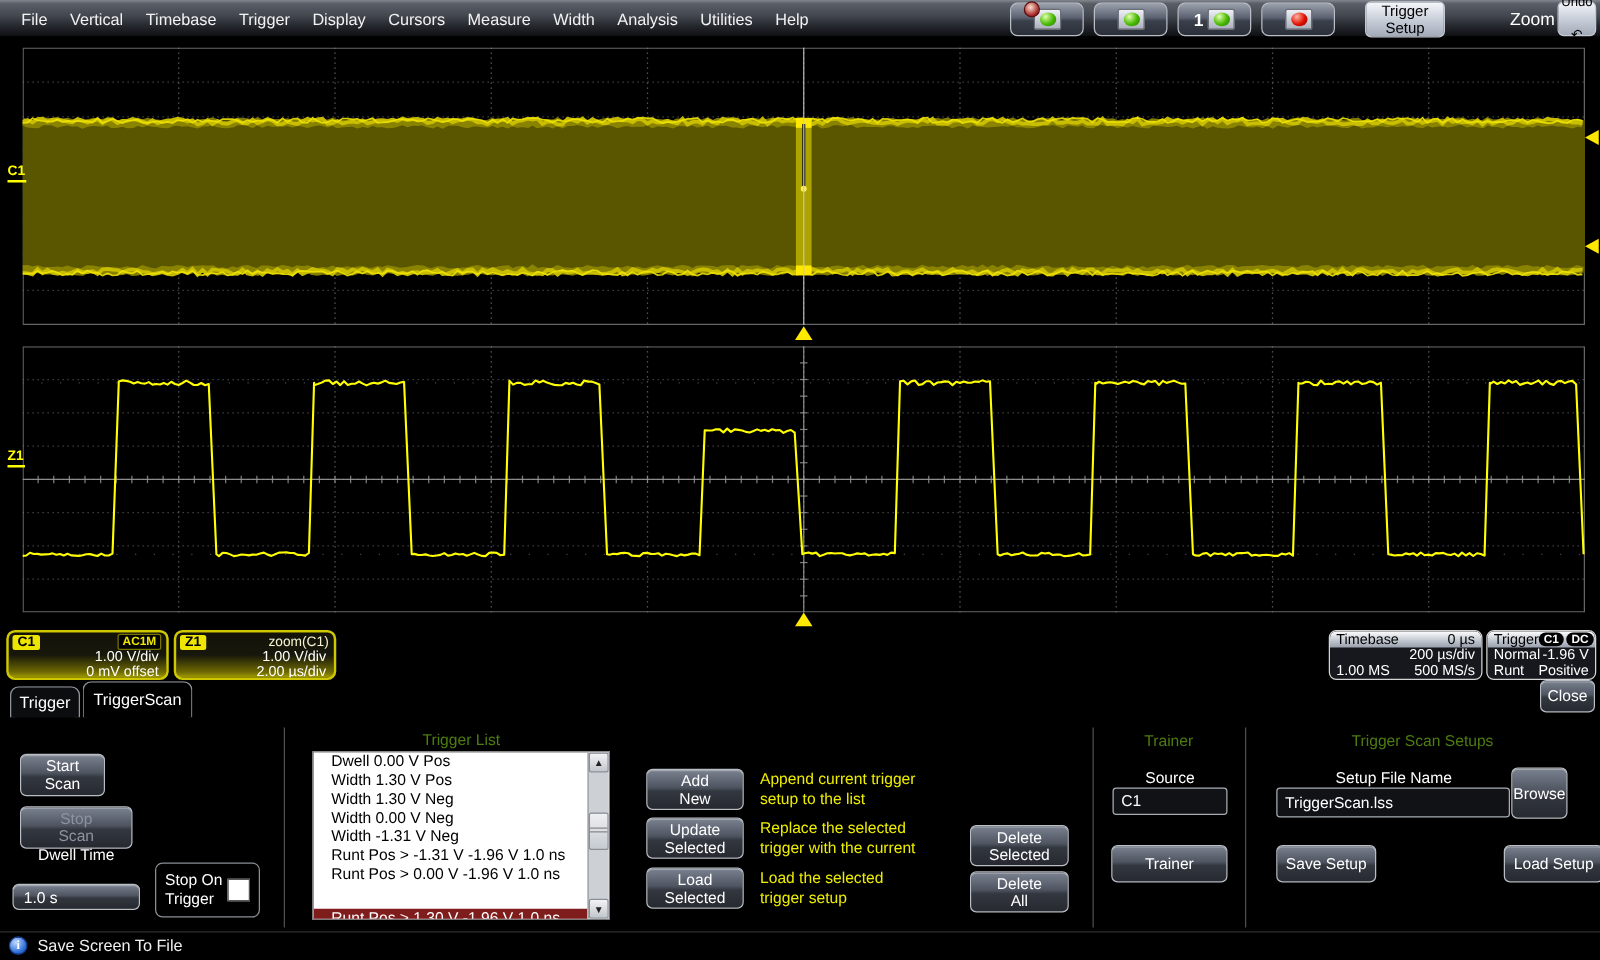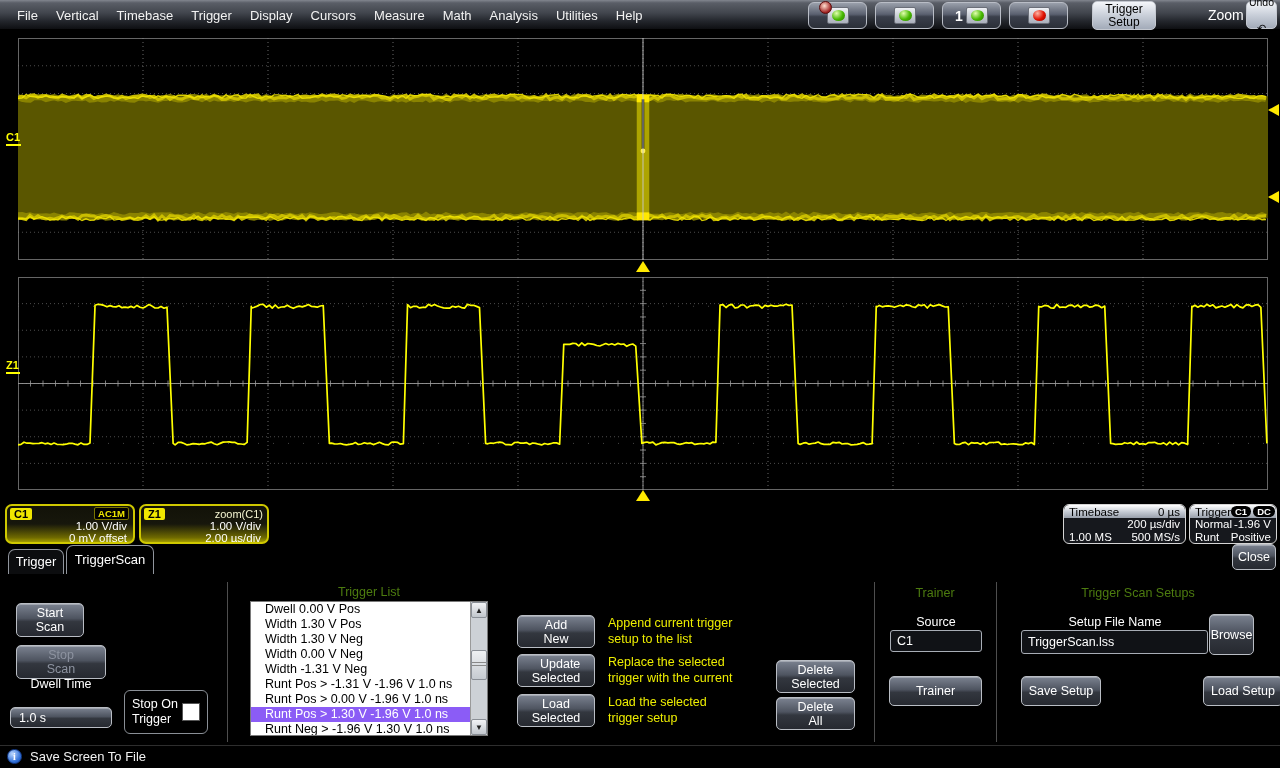--- a/index.html
+++ b/index.html
@@ -78,21 +78,21 @@
   .ydesc  { position:absolute; color:#eded00; font-size:12.5px; line-height:16px; white-space:pre-line; }
 
   .group-box { position:absolute; border:1px solid #8a8f96; border-radius:6px; display:flex;
     align-items:center; justify-content:space-between; padding:0 7px; color:#fff; font-size:12.5px;
     line-height:15px; white-space:pre-line; }
   .checkbox { width:18px; height:18px; background:#fff; border:1px solid #555; }
 
   .listbox { position:absolute; background:#fff; border:1px solid #7a7a7a; overflow:hidden; display:flex; }
   .list-rows { flex:1; overflow:hidden; }
   .list-row { height:15px; line-height:15px; font-size:12.5px; color:#000; padding-left:14px; white-space:nowrap; }
-  .list-row.selected { background:#8b5cf6; color:#fff; }
+  .list-row.selected { background:#7f1d1d; color:#fff;margin-top:20px; }
   .scrollbar { width:17px; background:#cdd1d6; border-left:1px solid #9a9a9a; position:relative; }
   .sb-btn { position:absolute; left:0; width:16px; height:16px; border:1px solid #8a8f96; border-radius:2px;
     background:linear-gradient(180deg,#f2f3f5,#c2c7cd); color:#222; font-size:8px; text-align:center; line-height:15px; }
   .sb-thumb { position:absolute; left:0; width:16px; height:30px; border:1px solid #8a8f96; border-radius:2px;
     background:linear-gradient(180deg,#eef0f2,#c6cbd1); }
   .sb-grip { margin-top:11px; border-top:1px solid #888; border-bottom:1px solid #888; height:4px; }
 
   .field { position:absolute; background:#101216; border:1px solid #a8adb5; border-radius:3px;
     color:#fff; font-size:12.5px; padding:2px 6px; display:flex; align-items:center; }
 
@@ -110,21 +110,21 @@
 
 <div class="menubar">
   <div class="menu-items">
       <span class="menu-item">File</span>
       <span class="menu-item">Vertical</span>
       <span class="menu-item">Timebase</span>
       <span class="menu-item">Trigger</span>
       <span class="menu-item">Display</span>
       <span class="menu-item">Cursors</span>
       <span class="menu-item">Measure</span>
-      <span class="menu-item">Math</span>
+      <span class="menu-item">Width</span>
       <span class="menu-item">Analysis</span>
       <span class="menu-item">Utilities</span>
       <span class="menu-item">Help</span>
     </div>
 
   <div class="tool-btn" style="left:808px">
     <span class="monitor">
       <span class="ball green"></span>
         <span class="clock"></span>
     </span>
@@ -423,21 +423,21 @@
         <div class="sb-grip"></div>
       </div>
     <div class="sb-btn" style="bottom:0;">▼</div>
   </div>
 </div>
 
 <div class="btn" style="left:517px; top:615px; width:78px; height:33px;">Add
 New</div>
 <div class="ydesc" style="left:608px; top:615px; width:180px;">Append current trigger
 setup to the list</div>
-<div class="btn" style="left:517px; top:654px; width:78px; height:33px;text-align:right;">Update
+<div class="btn" style="left:517px; top:654px; width:78px; height:33px;">Update
 Selected</div>
 <div class="ydesc" style="left:608px; top:654px; width:190px;">Replace the selected
 trigger with the current</div>
 <div class="btn" style="left:517px; top:694px; width:78px; height:33px;">Load
 Selected</div>
 <div class="ydesc" style="left:608px; top:694px; width:180px;">Load the selected
 trigger setup</div>
 <div class="btn" style="left:776px; top:660px; width:79px; height:33px;">Delete
 Selected</div>
 <div class="btn" style="left:776px; top:697px; width:79px; height:33px;">Delete

